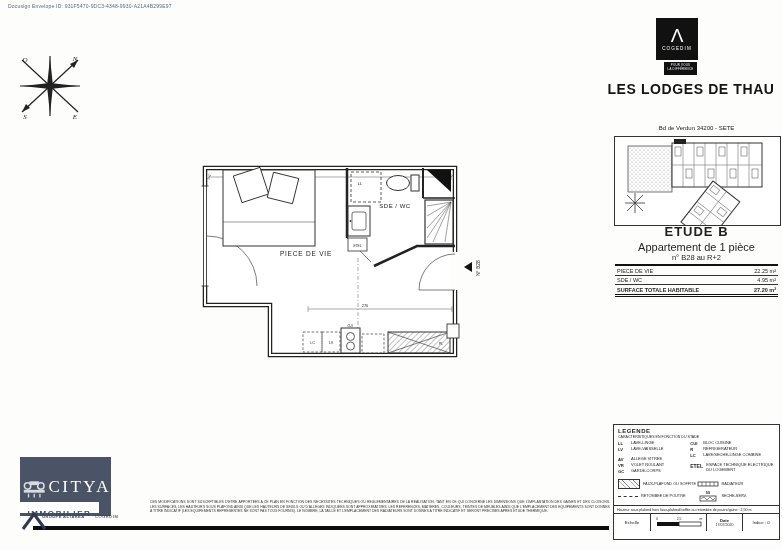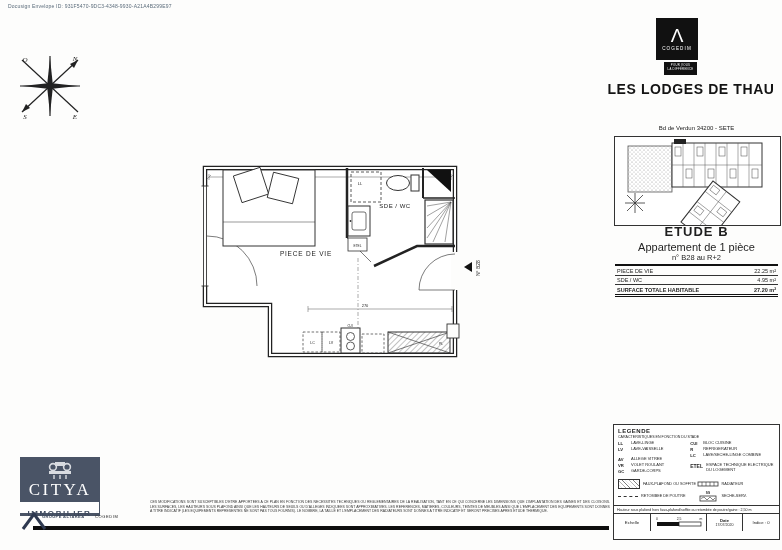--- a/index.html
+++ b/index.html
@@ -52,22 +52,22 @@
   .lg-foot{border-top:.7px solid #333;display:flex;height:17px;}
   .lf-cell{border-left:.7px solid #333;display:flex;flex-direction:column;align-items:center;
            justify-content:center;box-sizing:border-box;}
   .lf-cell:first-child{border-left:none;}
   
   .disclaimer{left:150px;top:500px;width:460px;height:27px;overflow:hidden;}
   .disclaimer .micro{font-size:6px;transform:scale(.58);transform-origin:0 0;width:793px;
                      line-height:1.25;text-align:justify;color:#333;}
   .thickline{left:33px;top:526px;width:576px;height:4px;background:#0d0d0d;}
   
-  .citya-box{left:20px;top:457px;width:80px;height:59px;background:#4a5466;display:flex;
-             flex-direction:column;align-items:center;}
+  .citya-box{left:20px;top:457px;width:91px;height:59px;background:#4a5466;display:flex;
+             flex-direction:row;align-items:center;}
   .citya-name{color:#fff;font-family:"Liberation Serif",serif;font-size:17px;letter-spacing:2.5px;
               margin-top:1px;}
   .citya-band{left:20px;top:502px;width:79px;height:11px;background:#fff;text-align:center;}
   .citya-band span{color:#3e4a5e;font-weight:bold;font-size:8px;letter-spacing:1.6px;line-height:11px;}
   .citya-sub{left:42px;top:514px;font-size:4px;color:#3e4a5e;font-weight:bold;letter-spacing:.4px;}
   .citya-partner{left:95px;top:514px;font-size:4px;color:#222;letter-spacing:.6px;}
 </style>
 </head>
 <body>
 

